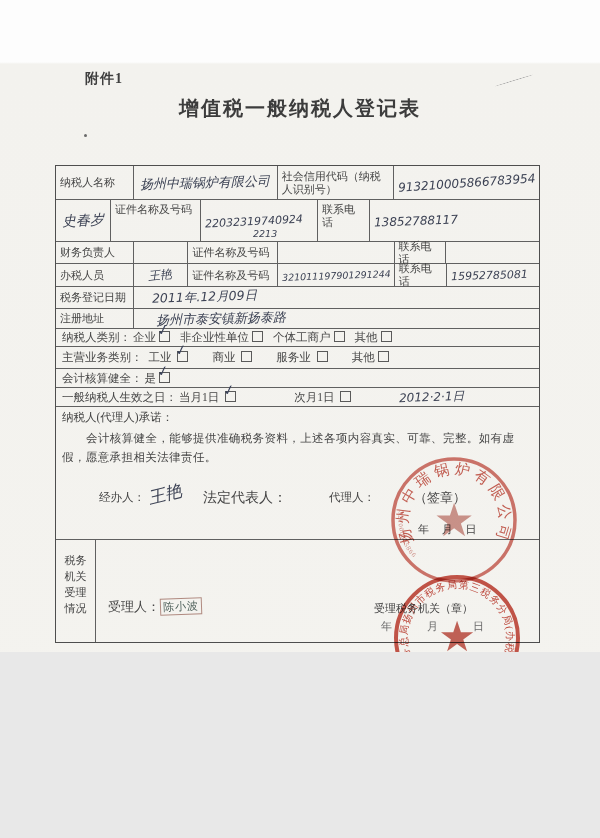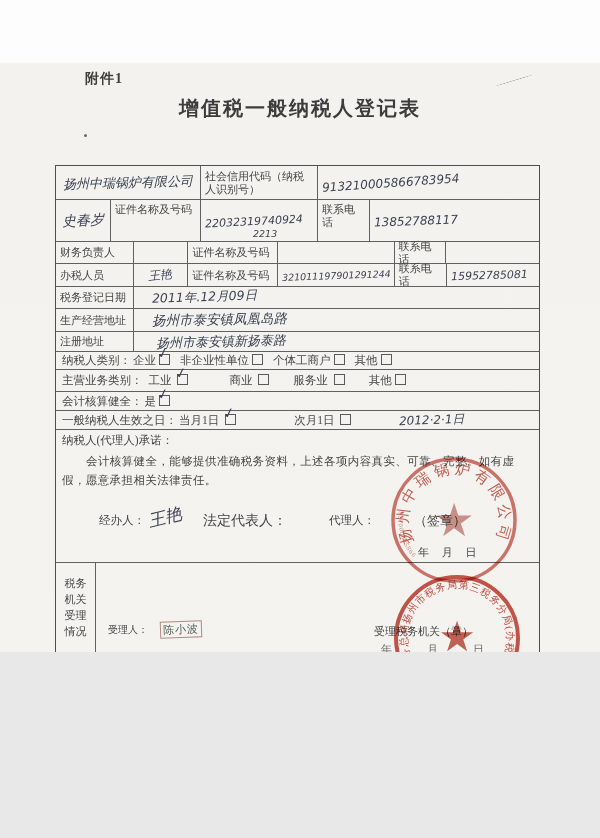--- a/index.html
+++ b/index.html
@@ -47,20 +47,23 @@
 
 <div class="sheet">
   <div class="attach">附件1</div>
   <div class="title">增值税一般纳税人登记表</div>
   <div class="inkdot"></div>
   <div class="penmark"></div>
 
   <div class="tbl">
 
     <div class="r" style="height:34px">
+      <div class="c" style="width:78px">
+          <span class="lbl">纳税人名称</span>
+        </div>
       <div class="c" style="width:145px;justify-content:center">
           <span class="hw" style="font-size:13px;transform:rotate(-1.5deg)">扬州中瑞锅炉有限公司</span>
         </div>
       <div class="c" style="width:117px">
           <span class="lbl">社会信用代码（纳税人识别号）</span>
         </div>
       <div class="c" style="width:145px;justify-content:center">
           <span class="hw" style="font-size:12px;transform:rotate(-4deg)">913210005866783954</span>
         </div>
     </div>
@@ -128,28 +131,20 @@
 
     <div class="r" style="height:22px">
       <div class="c" style="width:78px">
           <span class="lbl">税务登记日期</span>
         </div>
       <div class="c" style="flex:1;padding-left:18px">
           <span class="hw" style="font-size:12.5px;transform:rotate(-2deg)">2011年.12月09日</span>
         </div>
     </div>
 
-    <div class="r" style="height:23px">
-      <div class="c" style="width:78px">
-          <span class="lbl">生产经营地址</span>
-        </div>
-      <div class="c" style="flex:1;padding-left:18px">
-          <span class="hw" style="font-size:13.5px;transform:rotate(-1deg)">扬州市泰安镇凤凰岛路</span>
-        </div>
-    </div>
 
     <div class="r" style="height:20px">
       <div class="c" style="width:78px">
           <span class="lbl">注册地址</span>
         </div>
       <div class="c" style="flex:1;padding-left:22px">
           <span class="hw" style="font-size:13px;transform:rotate(-1.5deg)">扬州市泰安镇新扬泰路</span>
         </div>
     </div>
 
@@ -160,21 +155,21 @@
         <span class="opt" style="margin-left:10px"><span>非企业性单位</span><span class="cb"><span class="tick"></span></span></span>
         <span class="opt" style="margin-left:10px"><span>个体工商户</span><span class="cb"><span class="tick"></span></span></span>
         <span class="opt" style="margin-left:10px"><span>其他</span><span class="cb"><span class="tick"></span></span></span>
       </div>
     </div>
 
     <div class="r" style="height:22px">
       <div class="c" style="flex:1;padding-left:6px">
         <span class="opt">主营业务类别：</span>
         <span class="opt" style="margin-left:6px"><span>工业</span> <span class="cb"><span class="tick">✓</span></span></span>
-        <span class="opt" style="margin-left:41px"><span>商业</span> <span class="cb"><span class="tick"></span></span></span>
+        <span class="opt" style="margin-left:24px"><span>商业</span> <span class="cb"><span class="tick"></span></span></span>
         <span class="opt" style="margin-left:24px"><span>服务业</span> <span class="cb"><span class="tick"></span></span></span>
         <span class="opt" style="margin-left:24px"><span>其他</span><span class="cb"><span class="tick"></span></span></span>
       </div>
     </div>
 
     <div class="r" style="height:19px">
       <div class="c" style="flex:1;padding-left:6px">
         <span class="opt">会计核算健全：</span>
         <span class="opt" style="margin-left:2px"><span>是</span><span class="cb"><span class="tick">✓</span></span></span>
       </div>
@@ -206,21 +201,21 @@
 
 
     <div class="r" style="height:102px">
       <div class="c vlabel" style="width:40px">
         <span>税务</span>
         <span>机关</span>
         <span>受理</span>
         <span>情况</span>
       </div>
       <div class="c" style="flex:1;display:block;padding:0">
-        <span class="abs lbl" style="left:12px;top:60px;font-size:10px">受理人：</span>
+        <span class="abs lbl" style="left:12px;top:60px;font-size:13px">受理人：</span>
         <span class="abs namestamp" style="left:60px;top:58px">陈小波</span>
         <span class="abs lbl" style="left:278px;top:62px;font-size:11px">受理税务机关（章）</span>
         <span class="abs lbl" style="left:285px;top:80px;font-size:11px;letter-spacing:12px;color:#6a6a6a">年　月　日</span>
       </div>
     </div>
   </div>
 
 
   <svg class="stamp" style="left:383px;top:449px" width="142" height="142" viewBox="0 0 142 142">
     <circle class="s1ring" cx="71" cy="71" r="61"></circle>

